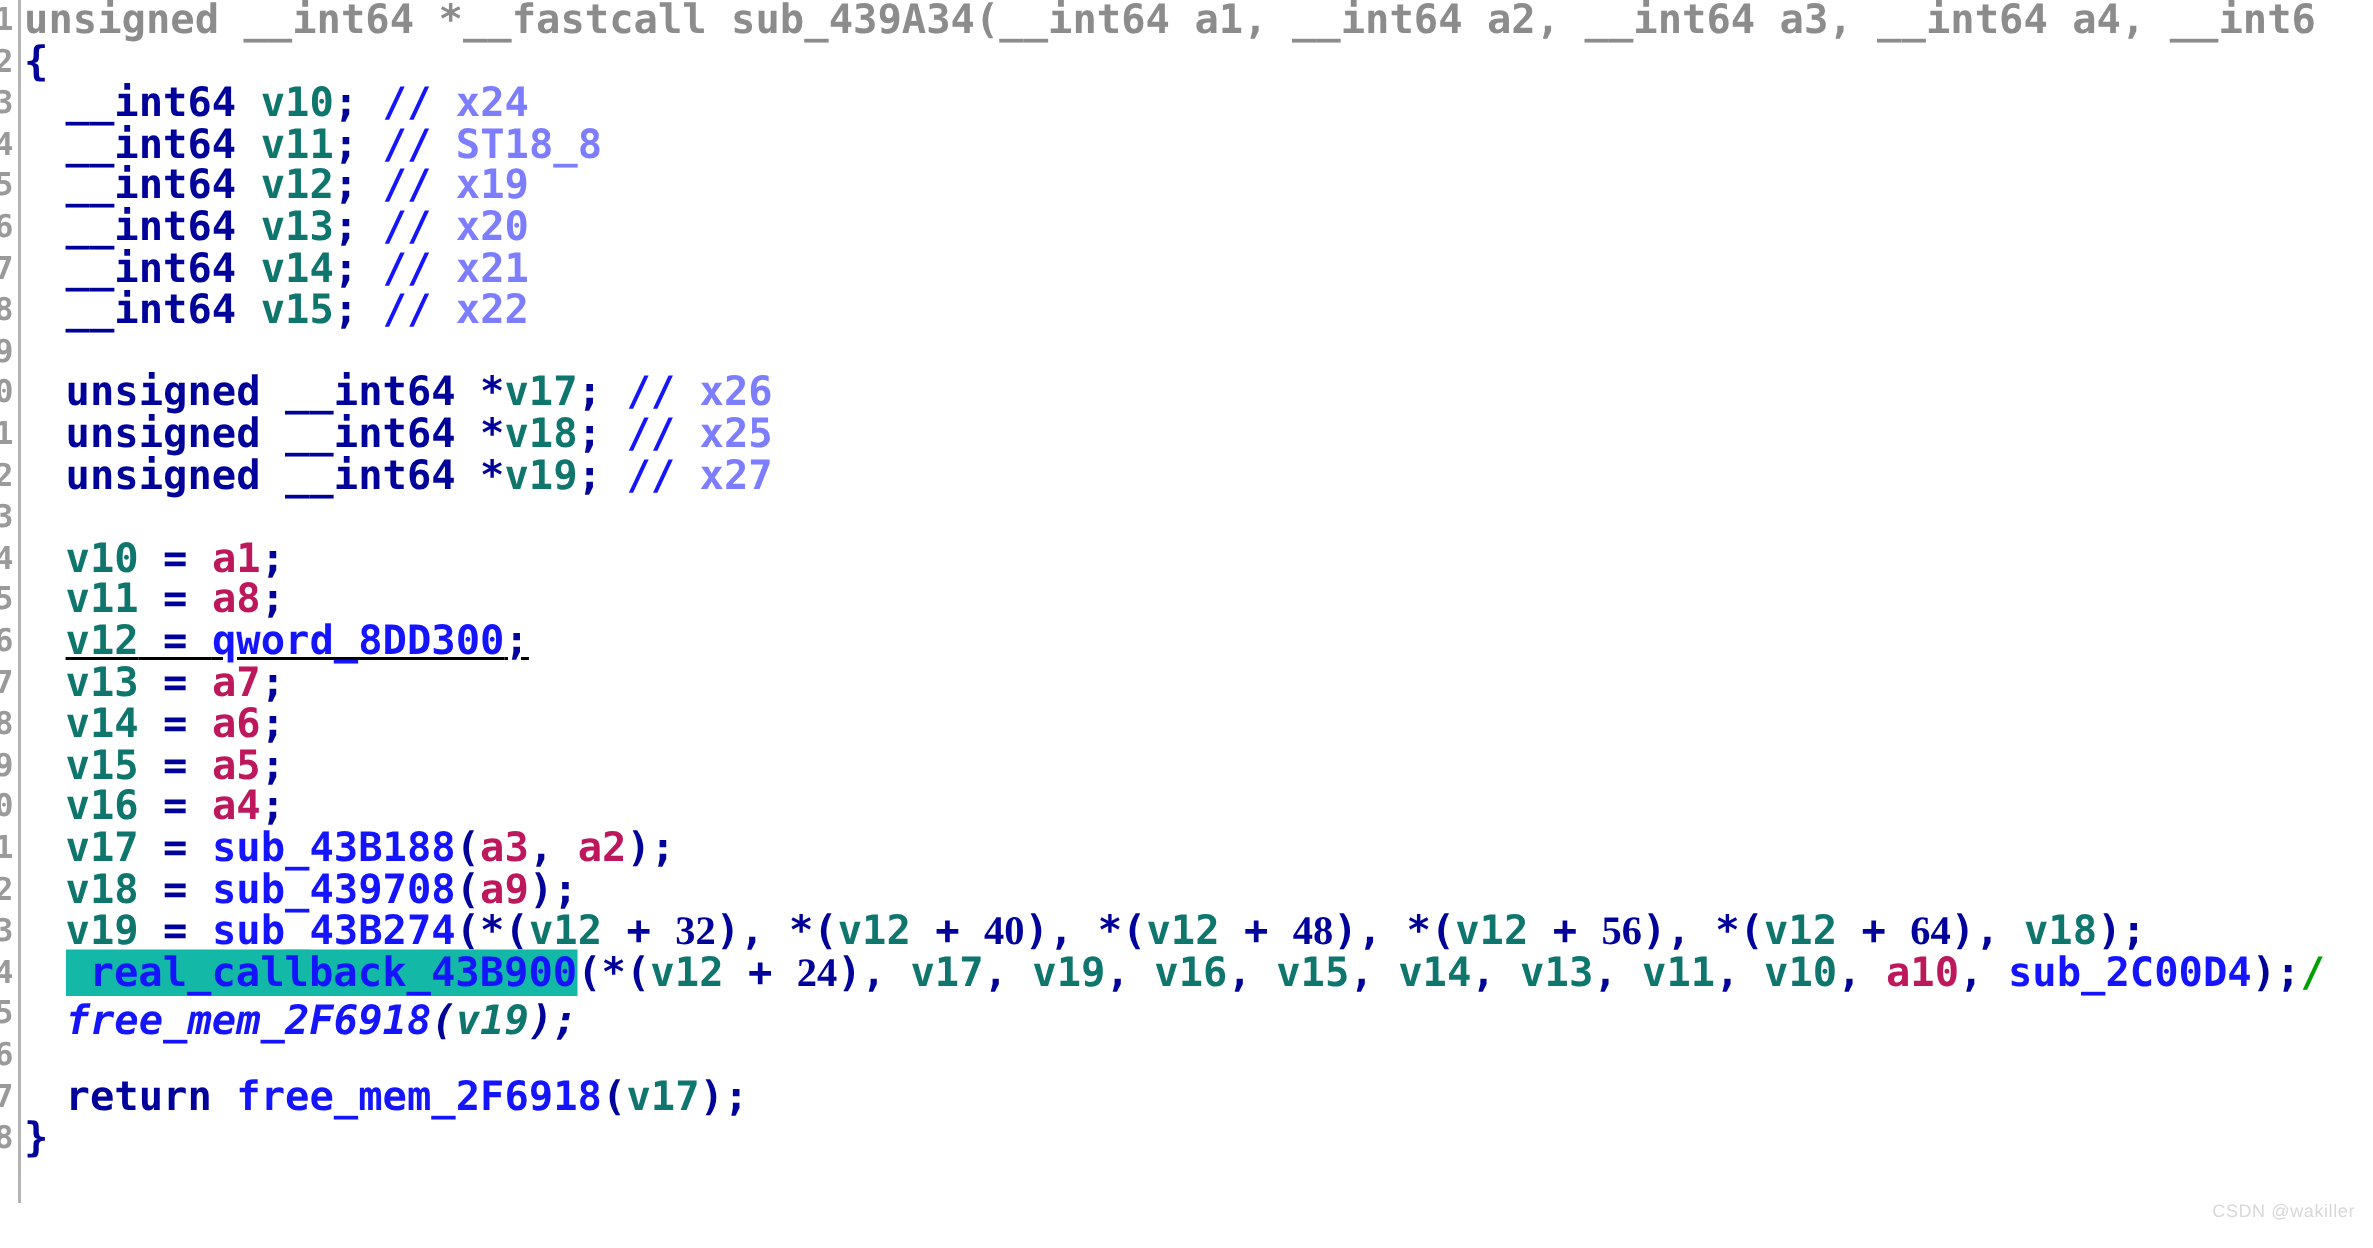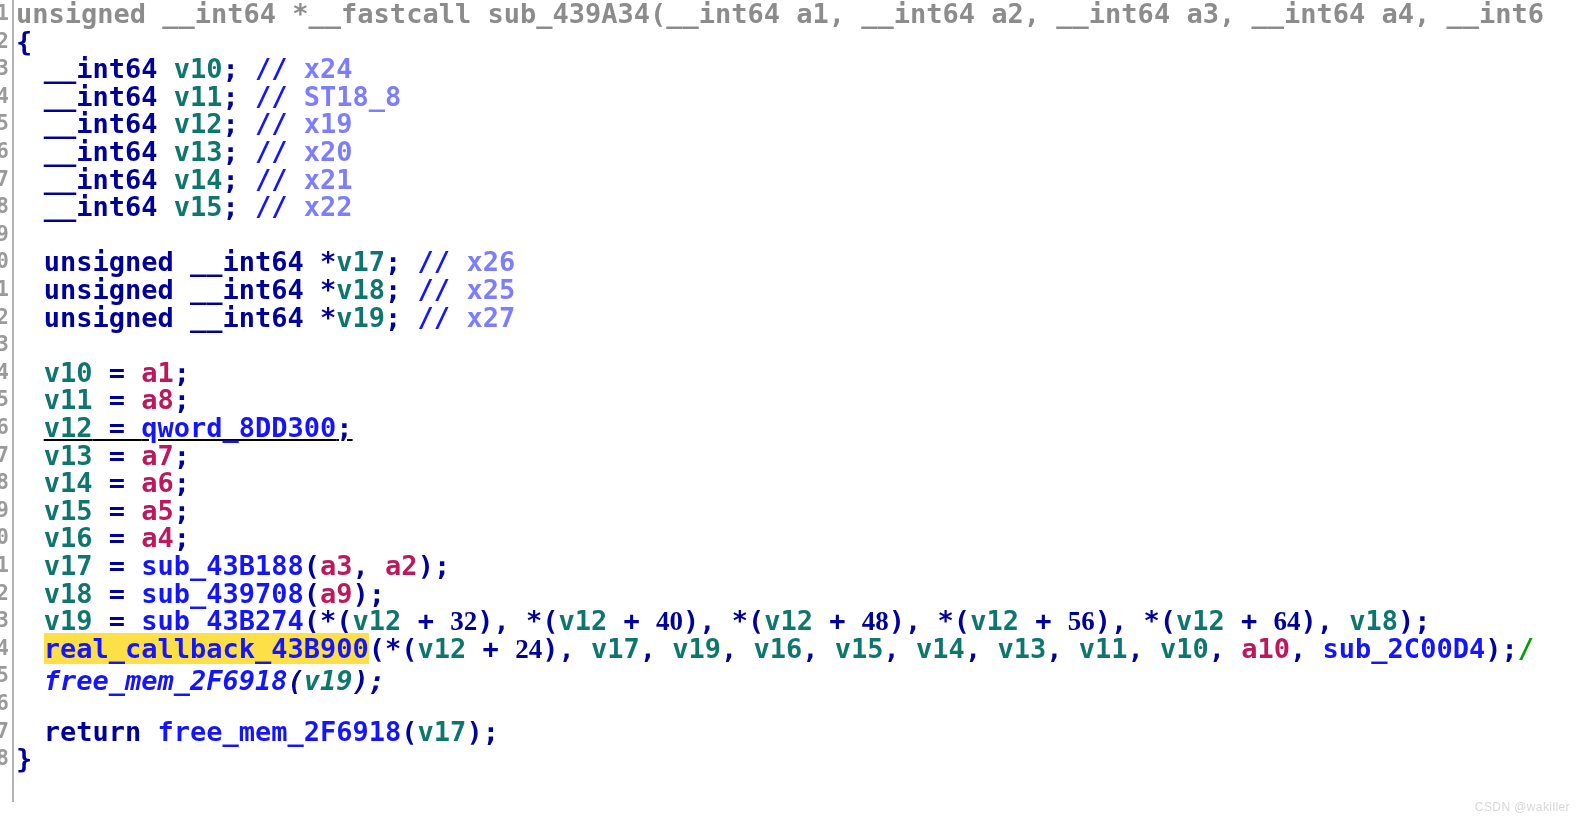--- a/index.html
+++ b/index.html
@@ -74,21 +74,21 @@
   .t-kw     { color: #00009b; }           
   .t-punct  { color: #00009b; }           
   .t-func   { color: #1414ff; }           
   .t-glob   { color: #1414ff; }           
   .t-lvar   { color: #0f766e; }           
   .t-arg    { color: #be185d; }           
   .t-num    { color: #00009b; font-family: Liberation Serif, serif; }           
   .t-cmt    { color: #1414ff; }           
   .t-cmtreg { color: #7d7dff; }           
   .t-green  { color: #00a000; }           
-  .t-hl     { background: #fde047; }      
+  .t-hl     { background: #14b8a6; padding-left: 16px; }      
 
   
   #watermark {
     position: absolute;
     right: 12px;
     bottom: 18px;
     font-family: "Liberation Sans", sans-serif;
     font-size: 12px;
     font-weight: normal;
     color: #d8d8d8;

